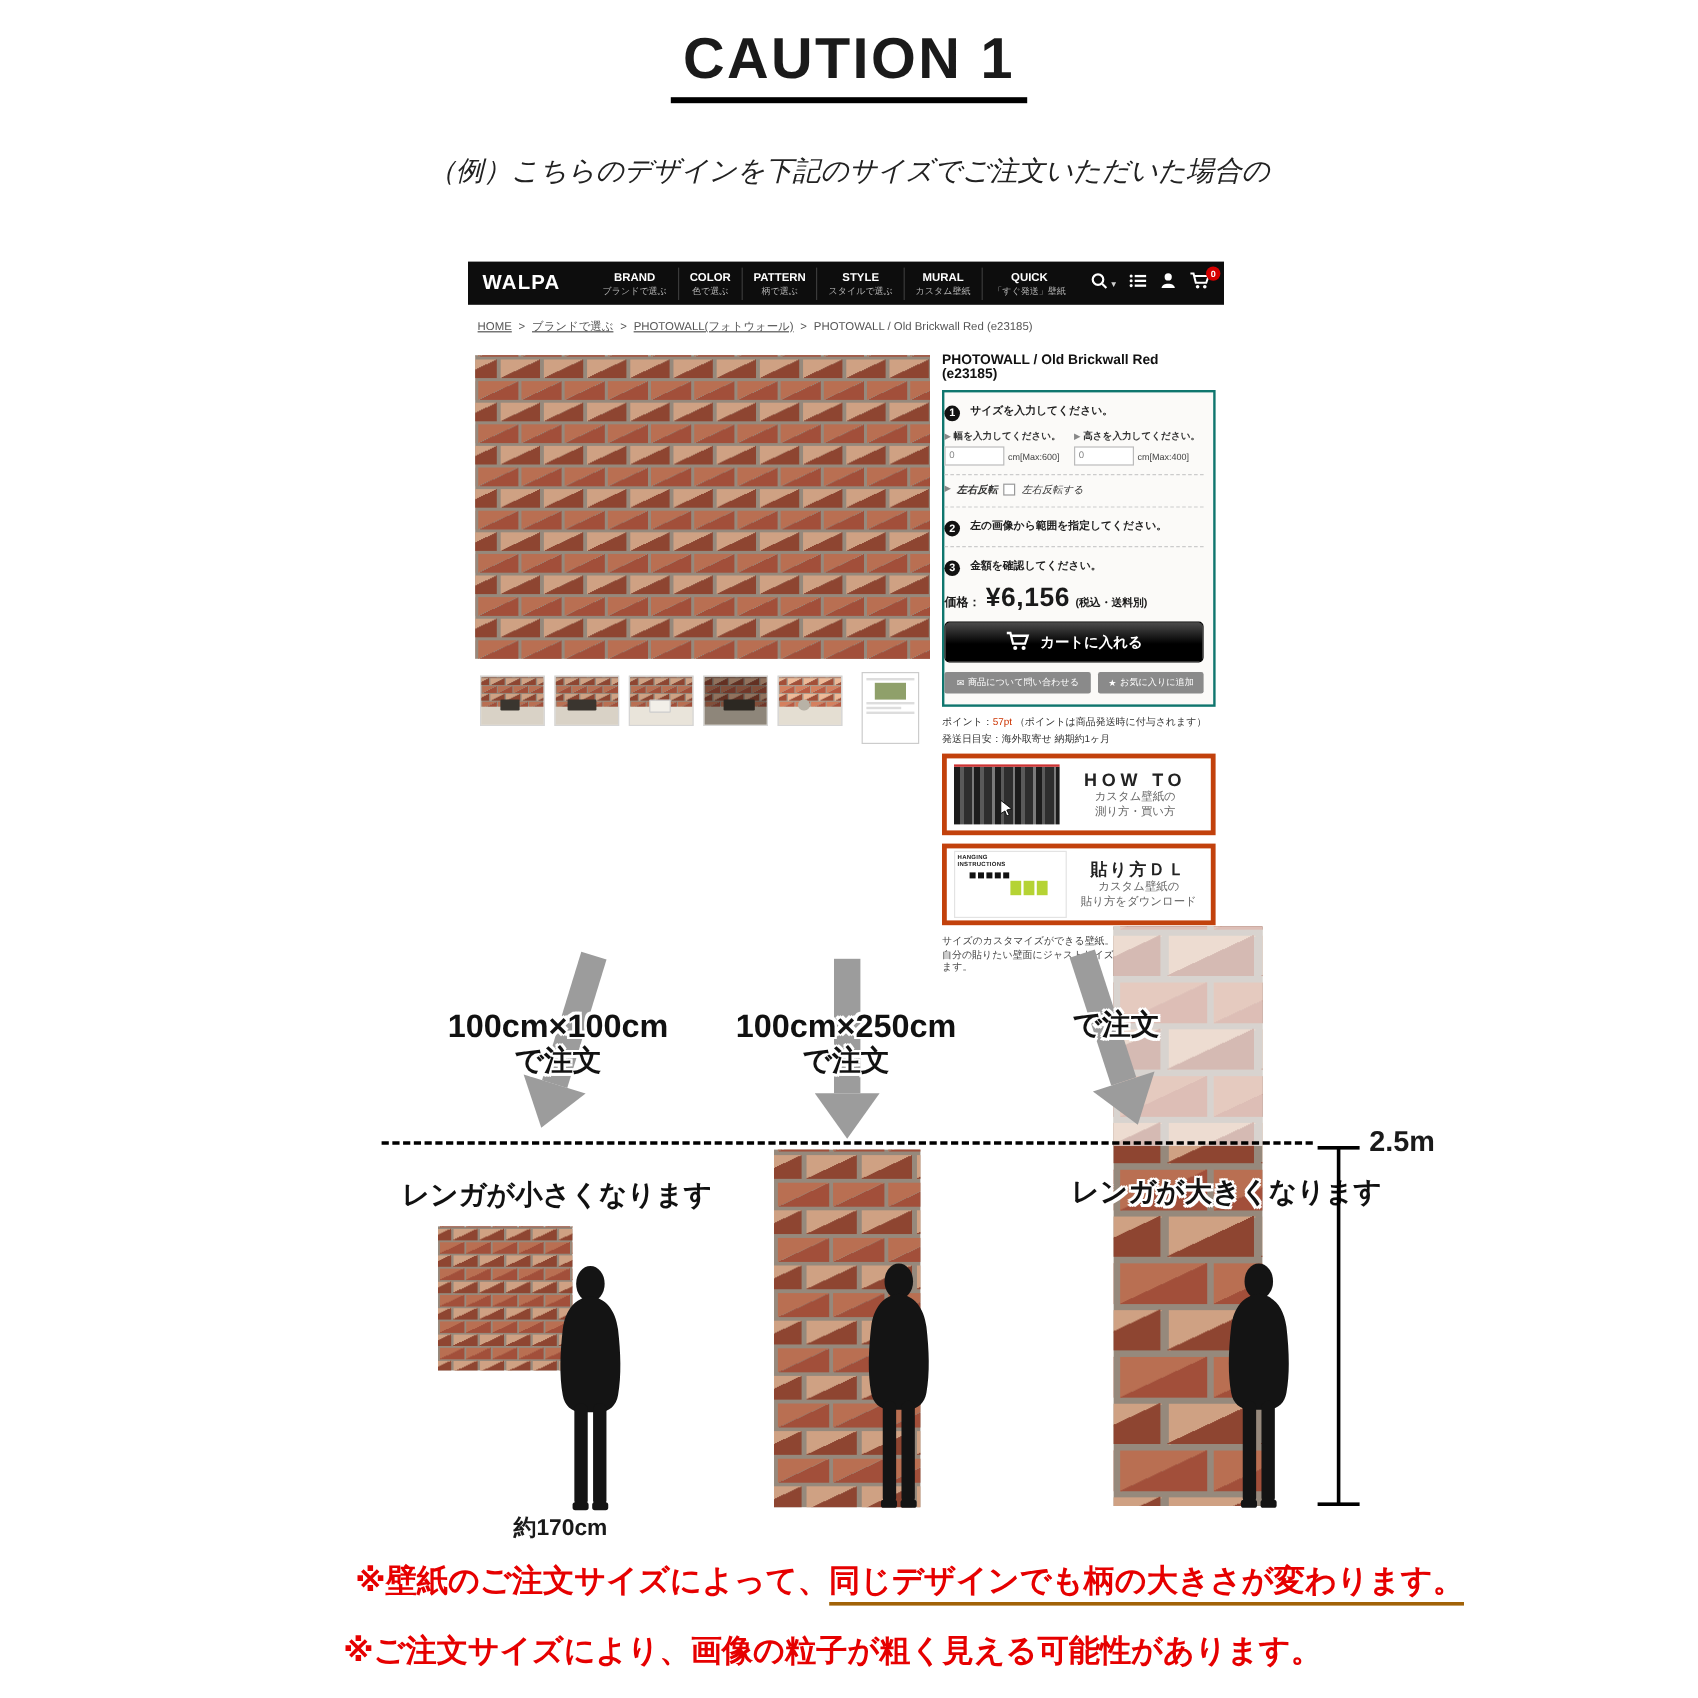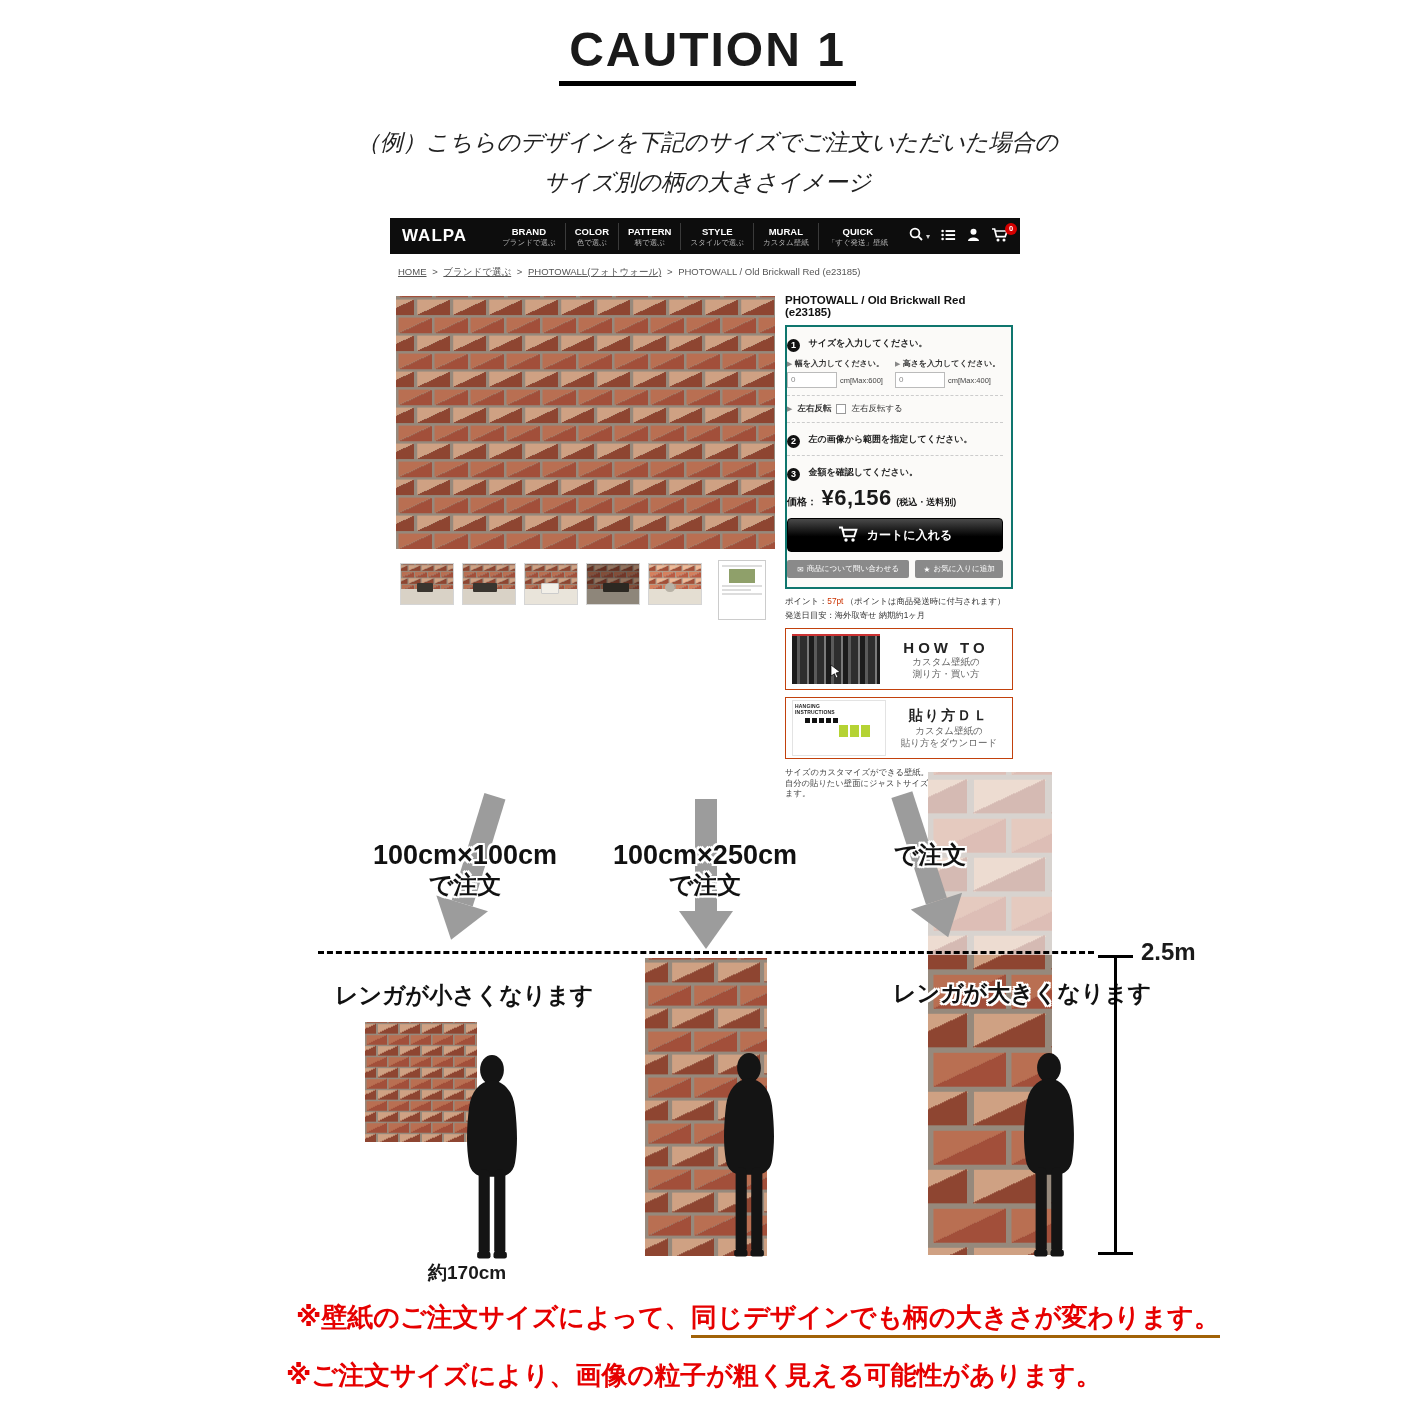--- a/index.html
+++ b/index.html
@@ -78,40 +78,40 @@
   .steplab{font-size:9px;font-weight:bold;color:#222;vertical-align:2px;}
   .in-cols{display:flex;margin-top:6px;}
   .in-col{width:50%;}
   .in-lab{font-size:8px;font-weight:bold;color:#333;}
   .tri{color:#888;font-size:7px;}
   .in-row{margin-top:3px;display:flex;align-items:center;gap:3px;}
   .in-box{width:42px;height:14px;border:1px solid #bbb;background:#fff;font-size:8px;color:#888;
           padding:0 3px;line-height:14px;}
   .unit{font-size:7.5px;color:#444;}
   .dashsep{border-top:1px dashed #ccc;margin:7px 0;}
-  .flip-row{font-size:8.5px;color:#333;display:flex;align-items:center;gap:5px;}
+  .flip-row{font-size:8.5px;color:#333;display:flex;gap:5px;font-style:italic;}
   .flip-lab{font-weight:bold;}
   .cbox{width:8px;height:8px;border:1px solid #999;background:#fff;display:inline-block;}
   .price-row{margin-top:4px;}
   .price-lab{font-size:10px;font-weight:bold;}
   .price-val{font-size:22px;font-weight:bold;letter-spacing:0.5px;}
   .price-note{font-size:9px;font-weight:bold;}
   .cart-btn{margin-top:7px;height:32px;border-radius:4px;cursor:pointer;
             background:linear-gradient(#4a4a4a,#000 55%,#000);border:1px solid #000;
             display:flex;align-items:center;justify-content:center;gap:7px;
             color:#fff;font-size:12px;font-weight:bold;}
   .gray-row{display:flex;gap:6px;margin-top:8px;}
   .gray-btn{background:#8a8a8a;border-radius:2px;color:#fff;font-size:7.6px;height:18px;
             display:flex;align-items:center;justify-content:center;gap:3px;cursor:pointer;padding:0 5px;}
   .gb1{flex:1.45;}
   .gb2{flex:1;}
   .pts{margin-top:7px;font-size:8.3px;color:#333;}
   .pts .pv{color:#cc3300;}
   .ship{margin-top:3px;font-size:8.3px;color:#333;}
-  .info-box{margin-top:7px;border:1px solid #c2410c;height:60px;display:flex;align-items:center;cursor:pointer;}
+  .info-box{margin-top:7px;border:4px solid #c2410c;height:60px;display:flex;align-items:center;cursor:pointer;}
   .forest{width:88px;height:48px;margin-left:6px;position:relative;border-top:2px solid #cc3333;
           background:repeating-linear-gradient(90deg,#1c1c1c 0 5px,#5a5a5a 5px 8px,#2e2e2e 8px 15px,#7a7a7a 15px 17px);}
   .cursor-ic{position:absolute;left:38px;bottom:2px;}
   .docthumb{width:88px;height:50px;margin-left:6px;background:#fff;border:1px solid #e3e3e3;padding:2px;}
   .info-right{flex:1;text-align:center;}
   .howto-t{font-size:15px;font-weight:bold;letter-spacing:4px;color:#222;}
   .dl-t{font-size:14px;font-weight:bold;letter-spacing:2px;color:#222;}
   .info-sub{font-size:9.5px;color:#666;line-height:12px;}
   .pdesc{margin-top:8px;font-size:8.3px;color:#444;line-height:10.5px;}
 
@@ -140,21 +140,20 @@
 </style>
 </head>
 <body>
 
 <div class="abs title-wrap">
   <span class="big-title">CAUTION 1</span>
 </div>
 
 <div class="abs intro">
   <div>（例）こちらのデザインを下記のサイズでご注文いただいた場合の</div>
-  <div>サイズ別の柄の大きさイメージ</div>
 </div>
 
 <div class="abs shot">
 
   <div class="navbar">
     <div class="logo">WALPA</div>
     <div class="nav">
       <div class="nav-item">
         <div class="nav-en">BRAND</div>
         <div class="nav-jp">ブランドで選ぶ</div>

